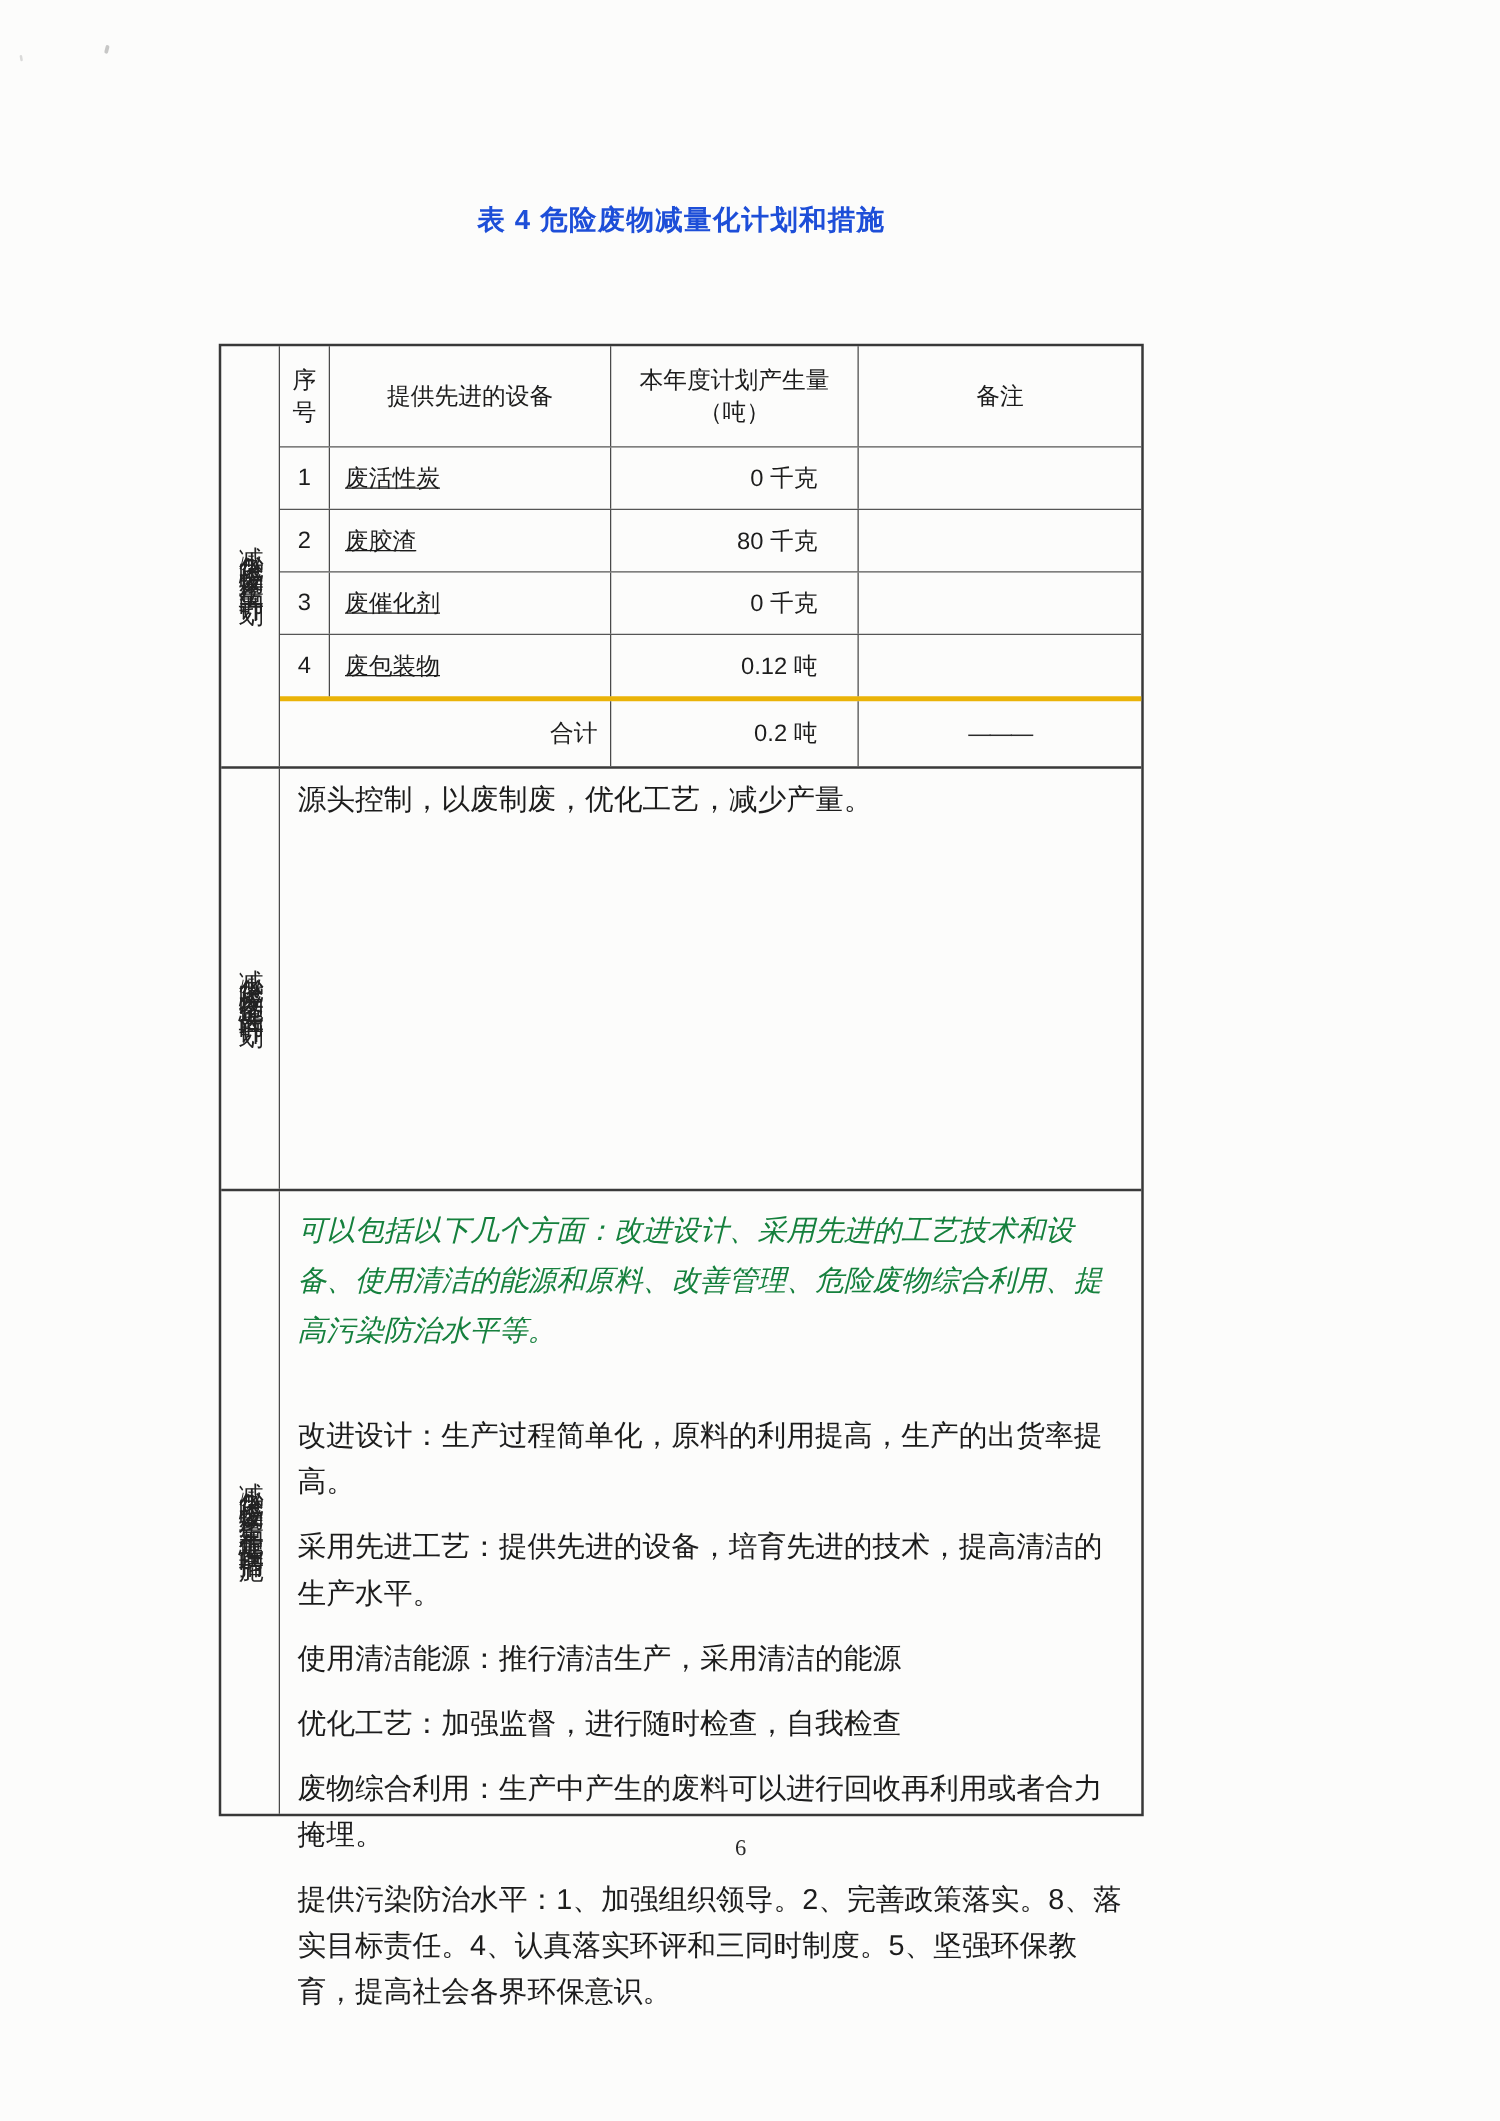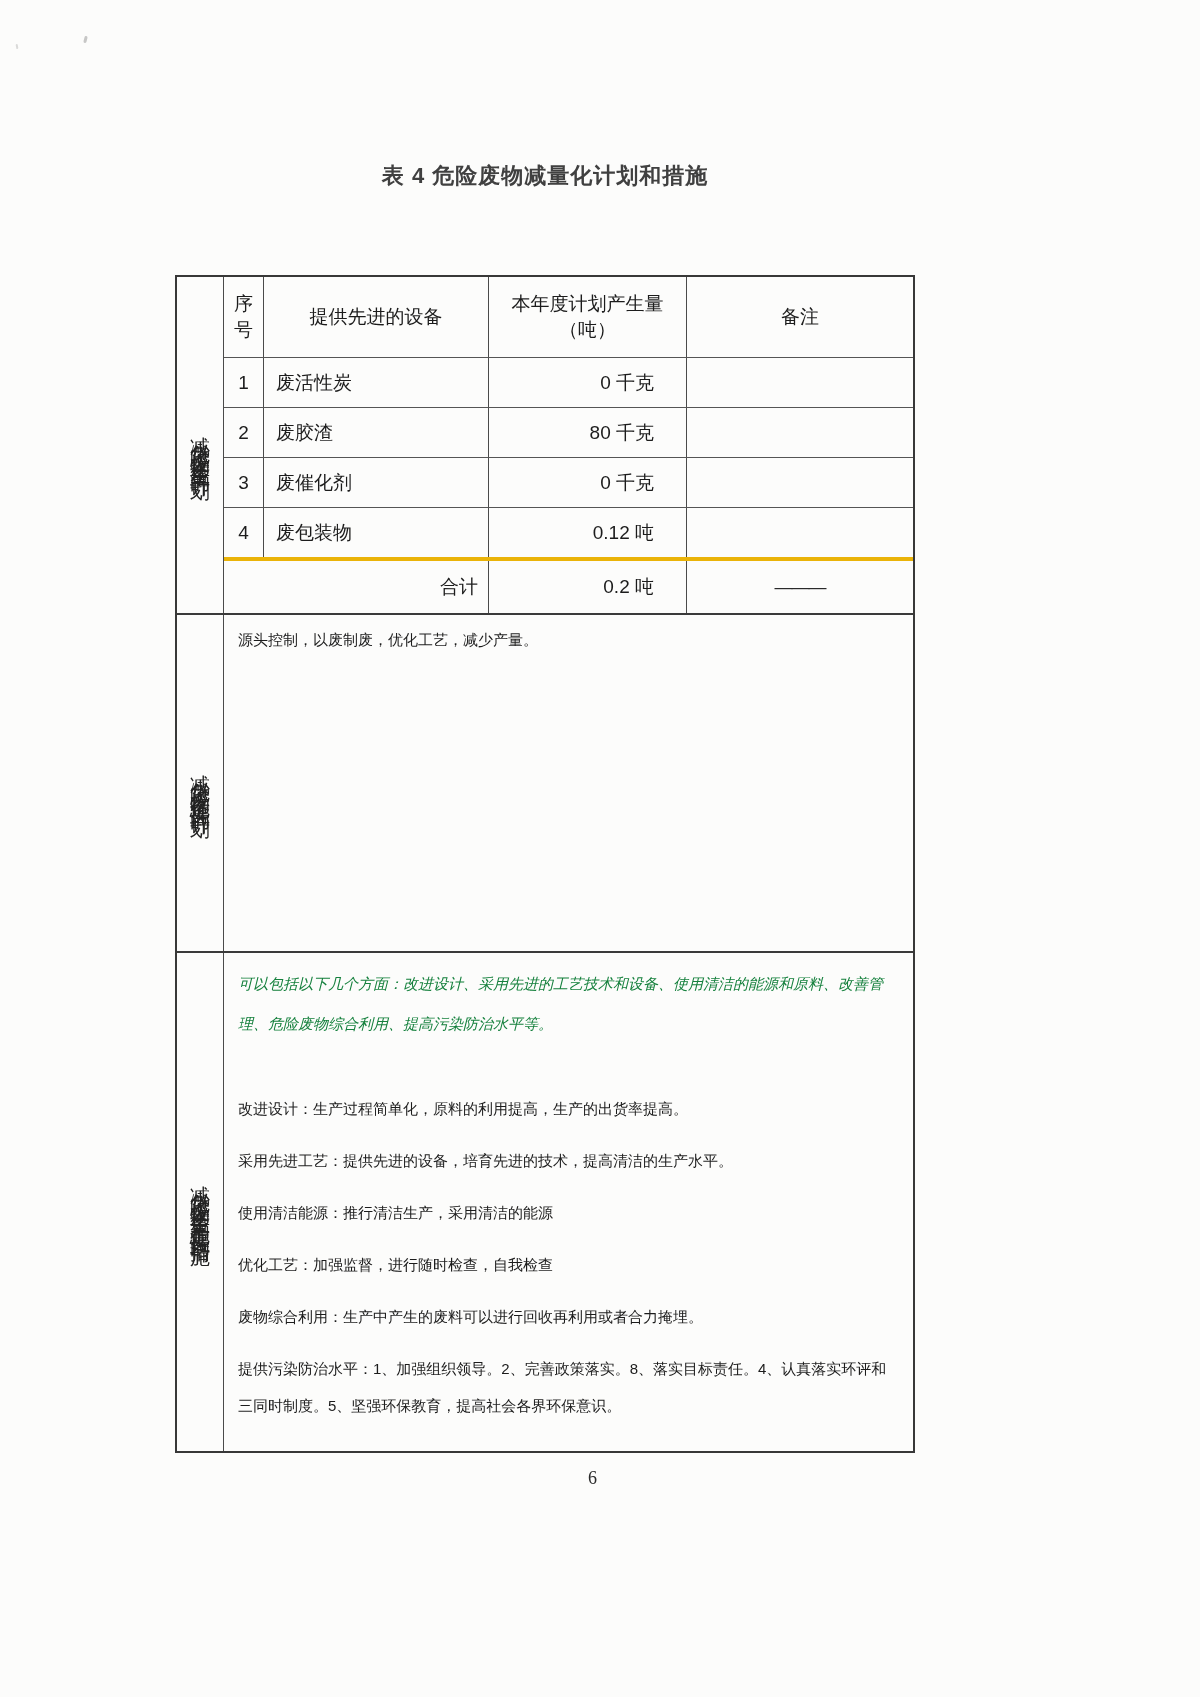--- a/index.html
+++ b/index.html
@@ -14,21 +14,21 @@
   .artifact { position: absolute; background: #9a9a9a; border-radius: 2px; opacity: .55; }
   .a1 { left: 84px; top: 36px; width: 3px; height: 7px; transform: rotate(14deg); }
   .a2 { left: 16px; top: 44px; width: 2px; height: 5px; transform: rotate(-10deg); opacity:.35; }
 
   .content { position: absolute; left: 175px; top: 0; width: 740px; }
 
   .title {
     position: absolute; top: 161px; left: 0; width: 100%;
     margin: 0; text-align: center;
     font-size: 22px; font-weight: 700; letter-spacing: 1px;
-    color: #404040;
+    color: #1d4ed8;
   }
 
   .hw-table {
     position: absolute; top: 275px; left: 0; width: 740px;
     border: 2px solid #383838;
     box-sizing: border-box;
     background: transparent;
   }
 
   .section { display: flex; align-items: stretch; }
@@ -57,28 +57,28 @@
   .total-row { height: 52px; border-top: 4px solid #eab308; grid-template-columns: 265px 198px 1fr; }
 
   .cell {
     display: flex; align-items: center;
     font-size: 19px; box-sizing: border-box; min-width: 0;
     border-right: 1px solid #4a4a4a;
   }
   .cell:last-child { border-right: none; }
   .center { justify-content: center; text-align: center; }
   .prelines { white-space: pre-line; }
-  .c-name-data { padding-left: 12px; }
+  .c-name-data { padding-left: 12px; text-decoration: underline; }
   .amt { justify-content: flex-end; padding-right: 32px; }
   .merge { justify-content: flex-end; padding-right: 10px; }
   .dash-cell { justify-content: center; letter-spacing: -1px; color: #2a2a2a; font-size: 18px; }
 
   
   .sec-body { flex: 1 1 auto; min-width: 0; padding: 9px 14px 0 14px; box-sizing: border-box; }
-  .sec-body p { margin: 0; font-size: 15px; }
+  .sec-body p { margin: 0; font-size: 23px; }
   .s2-text { line-height: 31px; }
   .note {
     font-style: italic;
     line-height: 40px;
     margin: 2px 0 46px 0 !important;
     color: #15803d;
   }
   .para { line-height: 37px; margin: 0 0 15px 0 !important; }
 
   .page-number {

